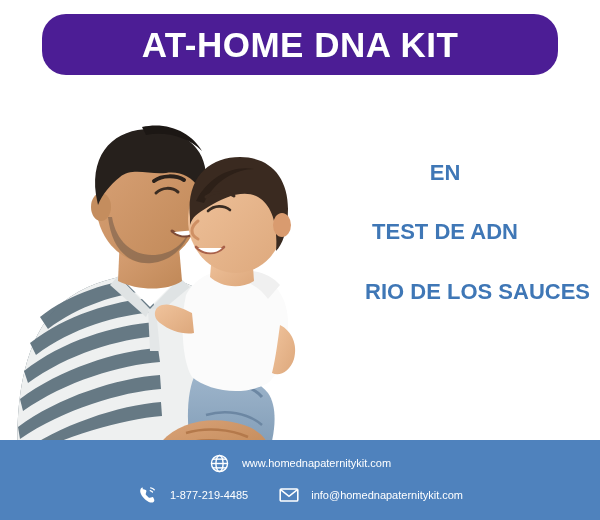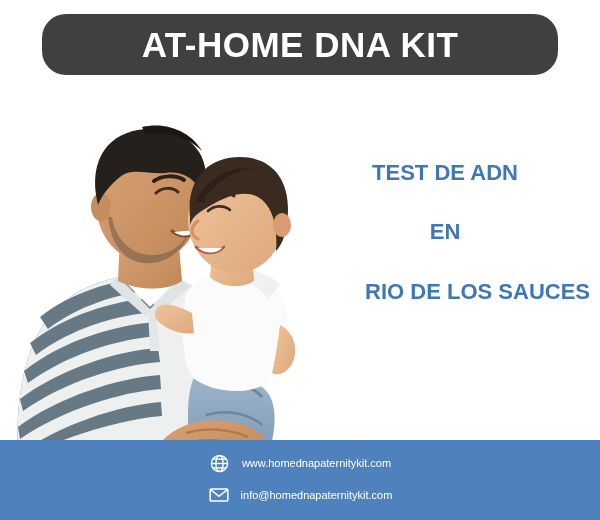--- a/index.html
+++ b/index.html
@@ -21,21 +21,21 @@
     overflow: hidden;
   }
 
   
   .header-banner {
     position: absolute;
     left: 42px;
     top: 14px;
     width: 516px;
     height: 61px;
-    background: #404040;
+    background: #4c1d95;
     border-radius: 24px;
     display: flex;
     align-items: center;
     justify-content: center;
     box-sizing: border-box;
   }
   .header-title {
     color: #ffffff;
     font-size: 35px;
     font-weight: bold;
@@ -100,21 +100,21 @@
   .footer-row-bottom {
     left: 0;
     top: 44px;
     width: 600px;
     justify-content: center;
   }
   .f-item {
     display: flex;
     align-items: center;
   }
-  .f-item + .f-item { margin-left: 30px; font-family: Liberation Serif, serif; }
+  .f-item + .f-item { margin-left: 30px; }
   .f-icon {
     display: inline-flex;
     align-items: center;
     justify-content: center;
     width: 22px;
     height: 22px;
     margin-right: 11px;
     flex: none;
   }
   .f-icon svg { display: block; }
@@ -225,22 +225,22 @@
         <path d="M198 163 C206 169 216 169 222 163 Z" fill="#ffffff"></path>
 
         <path d="M162 356 C180 336 214 330 244 340 C262 346 272 358 270 375 L164 375 Z" fill="url(#skinM)"></path>
         <path d="M186 348 C206 342 230 344 248 352" stroke="#b4794b" stroke-width="2.5" fill="none"></path>
         <path d="M180 360 C202 352 230 354 250 364" stroke="#b4794b" stroke-width="2.2" fill="none"></path>
       </g>
     </svg>
   </div>
 
   <div class="right-text">
+    <div class="right-line line-2">EN</div>
     <div class="right-line line-1">TEST DE ADN</div>
-    <div class="right-line line-2">EN</div>
     <div class="right-line line-3">RIO DE LOS SAUCES</div>
   </div>
 
   <div class="footer">
 
     <div class="footer-row footer-row-top">
       <div class="f-item">
         <span class="f-icon">
           <svg width="21" height="21" viewBox="0 0 24 24" fill="none" stroke="#ffffff" stroke-width="1.6">
             <circle cx="12" cy="12" r="9.2"></circle>
@@ -248,20 +248,30 @@
             <line x1="2.8" y1="12" x2="21.2" y2="12"></line>
             <line x1="4.2" y1="7" x2="19.8" y2="7"></line>
             <line x1="4.2" y1="17" x2="19.8" y2="17"></line>
           </svg>
         </span>
         <span class="f-text">www.homednapaternitykit.com</span>
       </div>
     </div>
 
     <div class="footer-row footer-row-bottom">
+      <div class="f-item">
+        <span class="f-icon">
+          <svg width="21" height="21" viewBox="0 0 24 24">
+            <path d="M6.6 2.8c-.9 0-1.7.5-2.2 1.3-1 1.6-1 3.7 0 6 1.1 2.6 3.1 5.2 5.6 7.1 2.4 1.9 4.7 2.9 6.6 2.9 1.1 0 2-.3 2.6-1 .6-.7.8-1.5.5-2.2l-.9-2.2c-.3-.7-1-1-1.7-.8l-2.4.7c-.5.1-1 0-1.4-.4l-2.9-2.9c-.4-.4-.5-.9-.4-1.4l.7-2.4c.2-.7-.1-1.4-.8-1.7l-2.2-.9c-.3-.1-.7-.2-1.1-.1z" fill="#ffffff"></path>
+            <path d="M15.6 3.2c1.6.3 3 1.1 4.1 2.2" stroke="#ffffff" stroke-width="1.5" fill="none" stroke-linecap="round"></path>
+            <path d="M15.1 6.4c1 .3 1.9.8 2.6 1.6" stroke="#ffffff" stroke-width="1.5" fill="none" stroke-linecap="round"></path>
+          </svg>
+        </span>
+        <span class="f-text">1-877-219-4485</span>
+      </div>
 
       <div class="f-item">
         <span class="f-icon">
           <svg width="22" height="22" viewBox="0 0 24 24" fill="none" stroke="#ffffff" stroke-width="1.7">
             <rect x="2.4" y="5.4" width="19.2" height="13.2" rx="1.2"></rect>
             <path d="M2.8 6.2 12 13.4l9.2-7.2"></path>
           </svg>
         </span>
         <span class="f-text">info@homednapaternitykit.com</span>
       </div>

